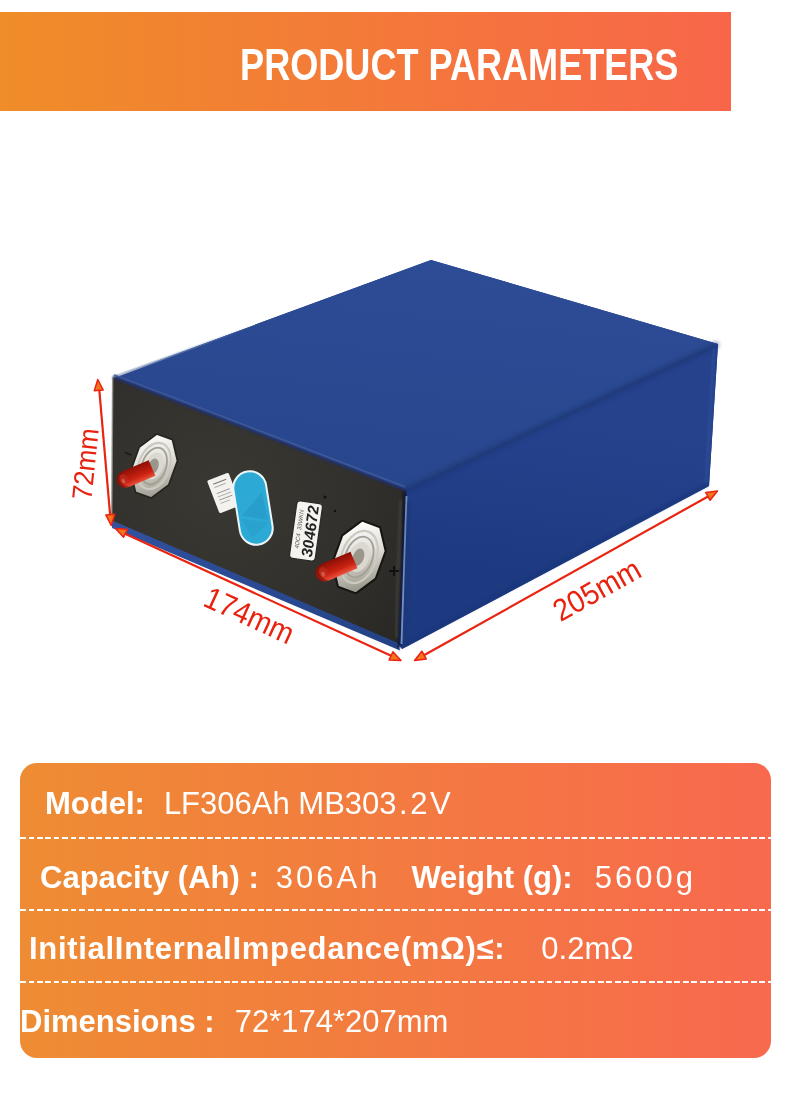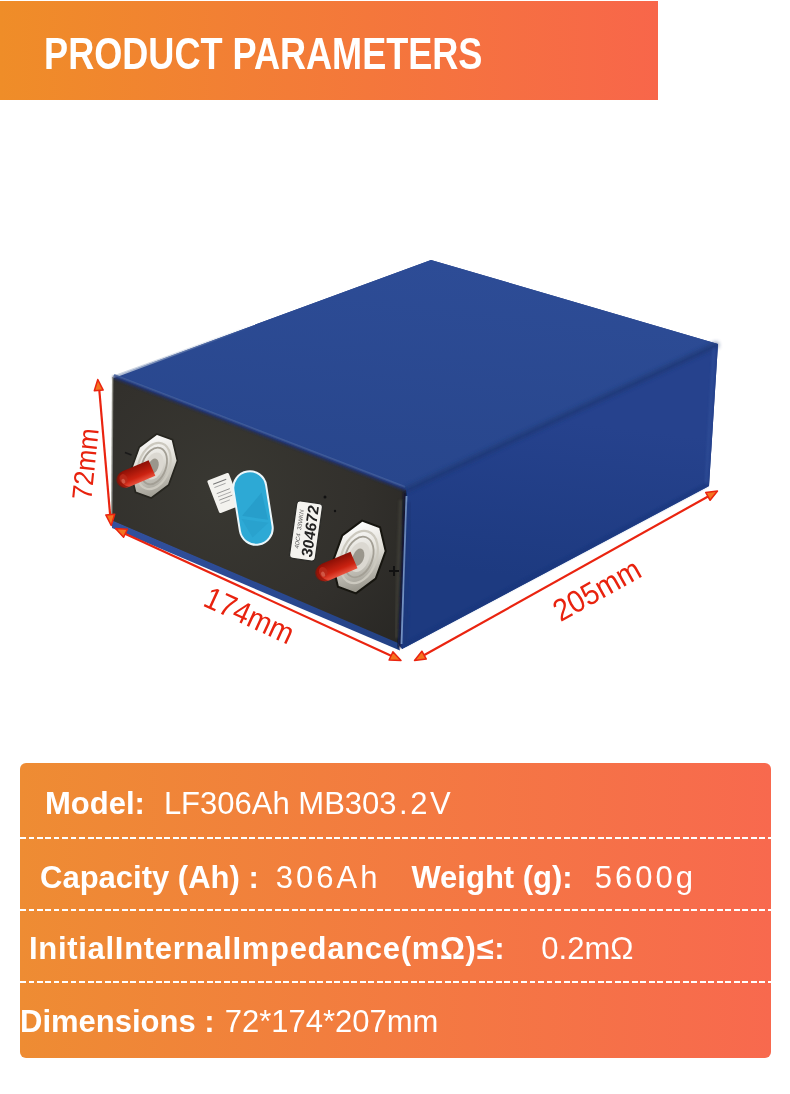--- a/index.html
+++ b/index.html
@@ -1,20 +1,20 @@
 <!DOCTYPE html>
 <html><head>
 <meta charset="utf-8">
 <style>
 html,body{margin:0;padding:0}
 body{width:790px;height:1094px;position:relative;background:#fff;font-family:"Liberation Sans",sans-serif;overflow:hidden}
-.banner{position:absolute;left:0;top:1px;width:658px;height:99px;background:linear-gradient(90deg,#ef8d28,#f8664a);display:flex;align-items:center;justify-content:flex-start}
+.banner{position:absolute;left:0;top:12px;width:731px;height:99px;background:linear-gradient(90deg,#ef8d28,#f8664a);display:flex;align-items:center;justify-content:flex-end}
 .banner span{color:#fff;font-size:44px;font-weight:700;transform:scaleX(0.82);transform-origin:50% 50%;display:inline-block;white-space:nowrap;position:relative;top:3px;right:4px}
 svg.scene{position:absolute;left:0;top:0}
-.panel{position:absolute;left:20px;top:763px;width:751px;height:295px;border-radius:6px;background:linear-gradient(90deg,#ee8c33,#f8694e);color:#fff}
+.panel{position:absolute;left:20px;top:763px;width:751px;height:295px;border-radius:17px;background:linear-gradient(90deg,#ee8c33,#f8694e);color:#fff}
 .row{position:absolute;left:0;width:100%;height:73px;display:flex;align-items:center;box-sizing:border-box;font-size:31px;white-space:nowrap}
 .r1{top:4px;padding-left:25px}.r2{top:78px;padding-left:20px}.r3{top:149px;padding-left:9px}.r4{top:222px;}
 .b{font-weight:700}
 .sep{position:absolute;left:0;width:100%;height:2px;background:repeating-linear-gradient(90deg,#fff 0,#fff 5.5px,rgba(255,255,255,0) 5.5px,rgba(255,255,255,0) 8.5px)}
 .s1{top:74px}.s2{top:146px}.s3{top:218px}
 </style>
 </head>
 <body>
 <div class="banner">
     <span>PRODUCT PARAMETERS</span>
@@ -177,15 +177,15 @@
       <span style="margin-left:22px;letter-spacing:3px">5600g</span>
     </div>
   <div class="sep s2"></div>
   <div class="row r3">
       <span class="b" style="letter-spacing:0.7px">InitialInternalImpedance(mΩ)≤:</span>
       <span style="margin-left:36px">0.2mΩ</span>
     </div>
   <div class="sep s3"></div>
   <div class="row r4">
       <span class="b">Dimensions :</span>
-      <span style="margin-left:10px">72*174*207mm</span>
+      <span style="margin-left:20px">72*174*207mm</span>
     </div>
 </div>
 
 </body></html>

